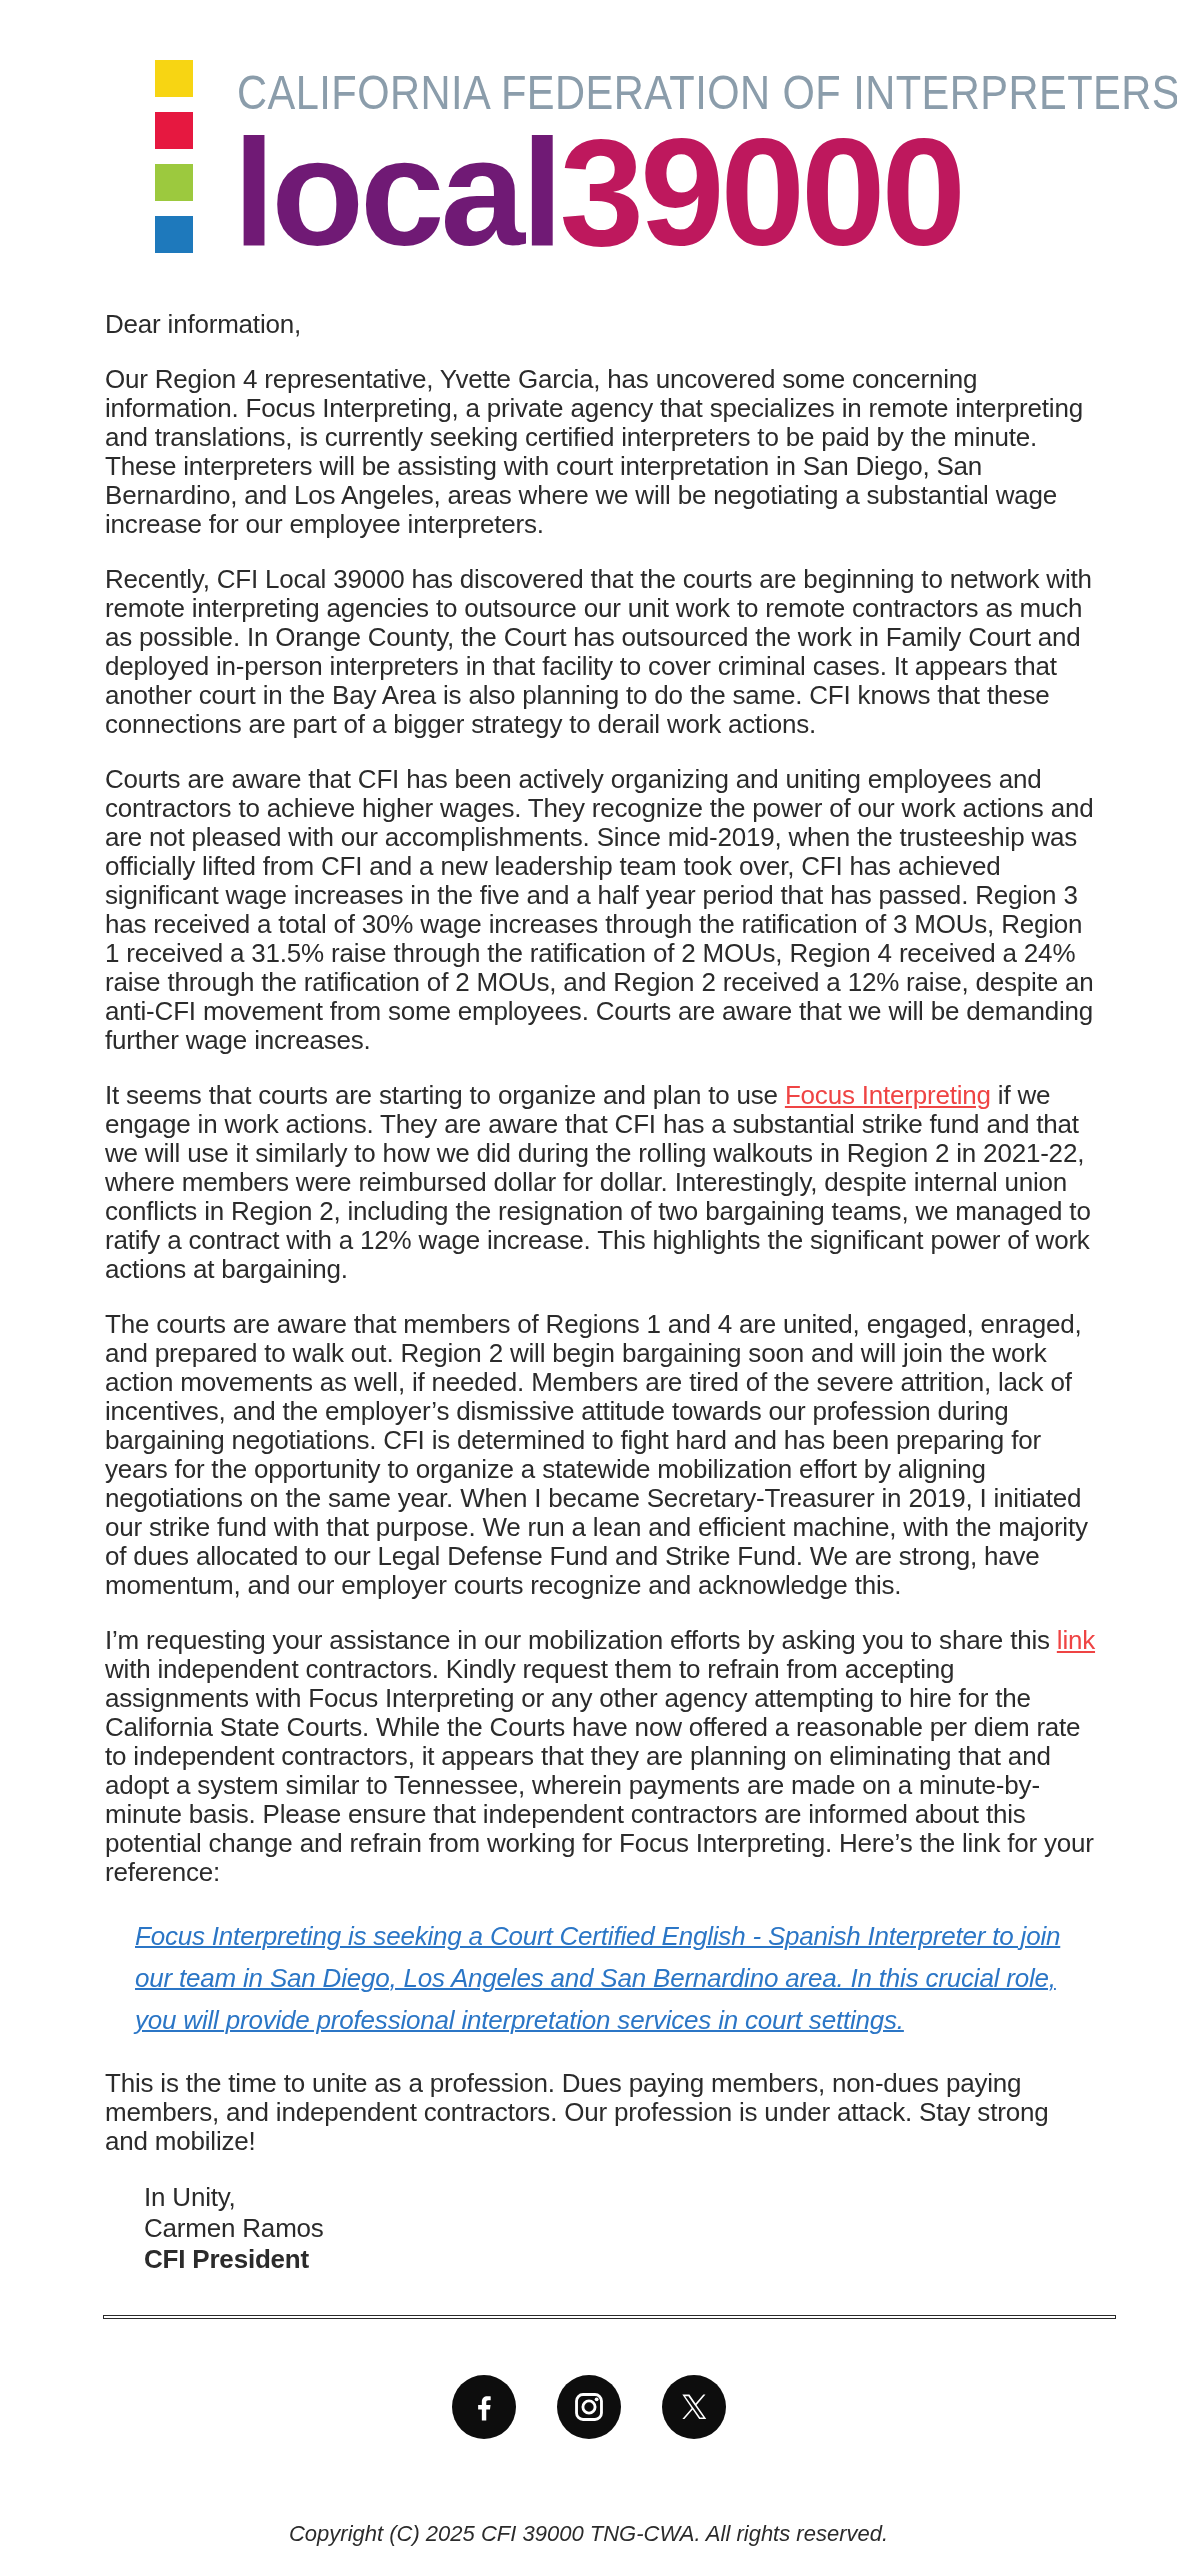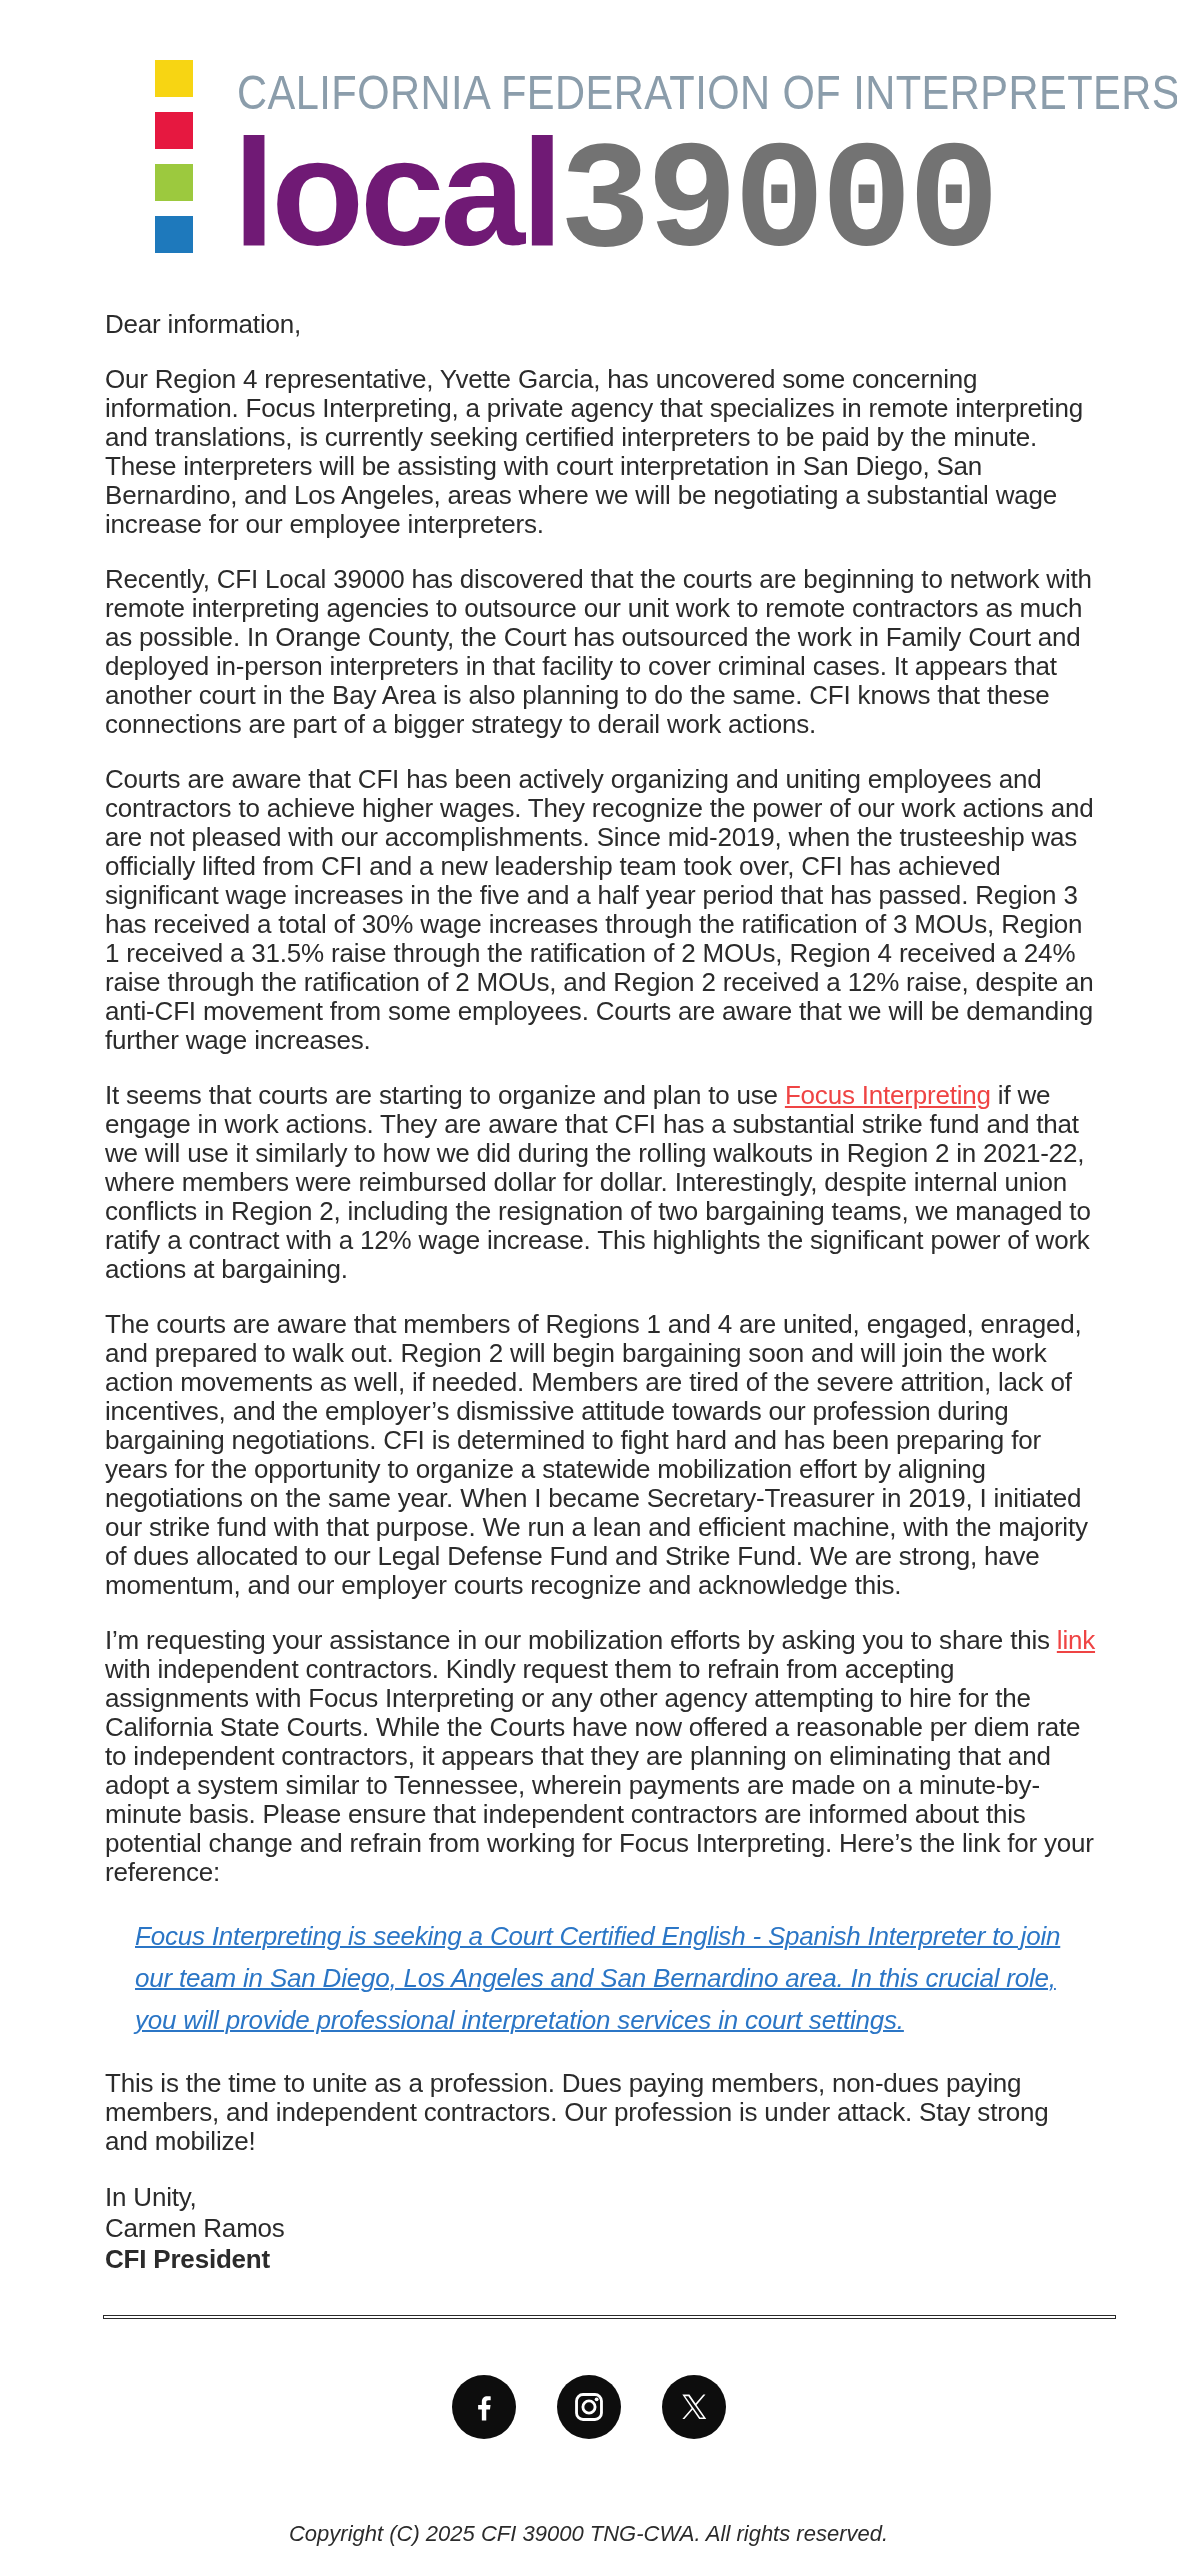--- a/index.html
+++ b/index.html
@@ -20,34 +20,34 @@
     font-size:49px;color:#8B9DAB;white-space:nowrap;
     transform:scaleX(0.85);transform-origin:left top;
     letter-spacing:0.5px;font-weight:400;
   }
   .wordmark{
     position:absolute;left:233px;top:104px;
     font-size:152px;font-weight:bold;line-height:1;
     letter-spacing:-4px;white-space:nowrap;
   }
   .wm-local{color:#701a75;}
-  .wm-number{color:#737373;font-family:Liberation Mono, monospace;}
+  .wm-number{color:#be185d;}
   
   .letter{padding:0 80px 0 105px;font-size:26px;line-height:29px;letter-spacing:-0.2px;}
   .letter p{margin:26px 0;}
   a.body-link{color:#ef4444;text-decoration:underline;cursor:pointer;}
   blockquote.quote{
     margin:28px 0 28px 30px;width:940px;padding:0;
     font-size:26px;line-height:42px;
   }
   blockquote.quote a{
     color:#2B76C6;font-weight:normal;font-style:italic;
     text-decoration:underline;text-decoration-thickness:2px;cursor:pointer;
   }
-  .signature span, .signature strong{display:block;line-height:31px;}
+  .signature span, .signature strong{display:block;line-height:31px;margin-left:39px;}
   
   hr.divider{
     margin:40px 61px 0 103px;height:2px;
     border:1px solid #2b2b2b;background:#ffffff;
   }
   .social-row{
     margin-top:56px;display:flex;justify-content:center;
     align-items:center;gap:41px;
   }
   .social-circle{

